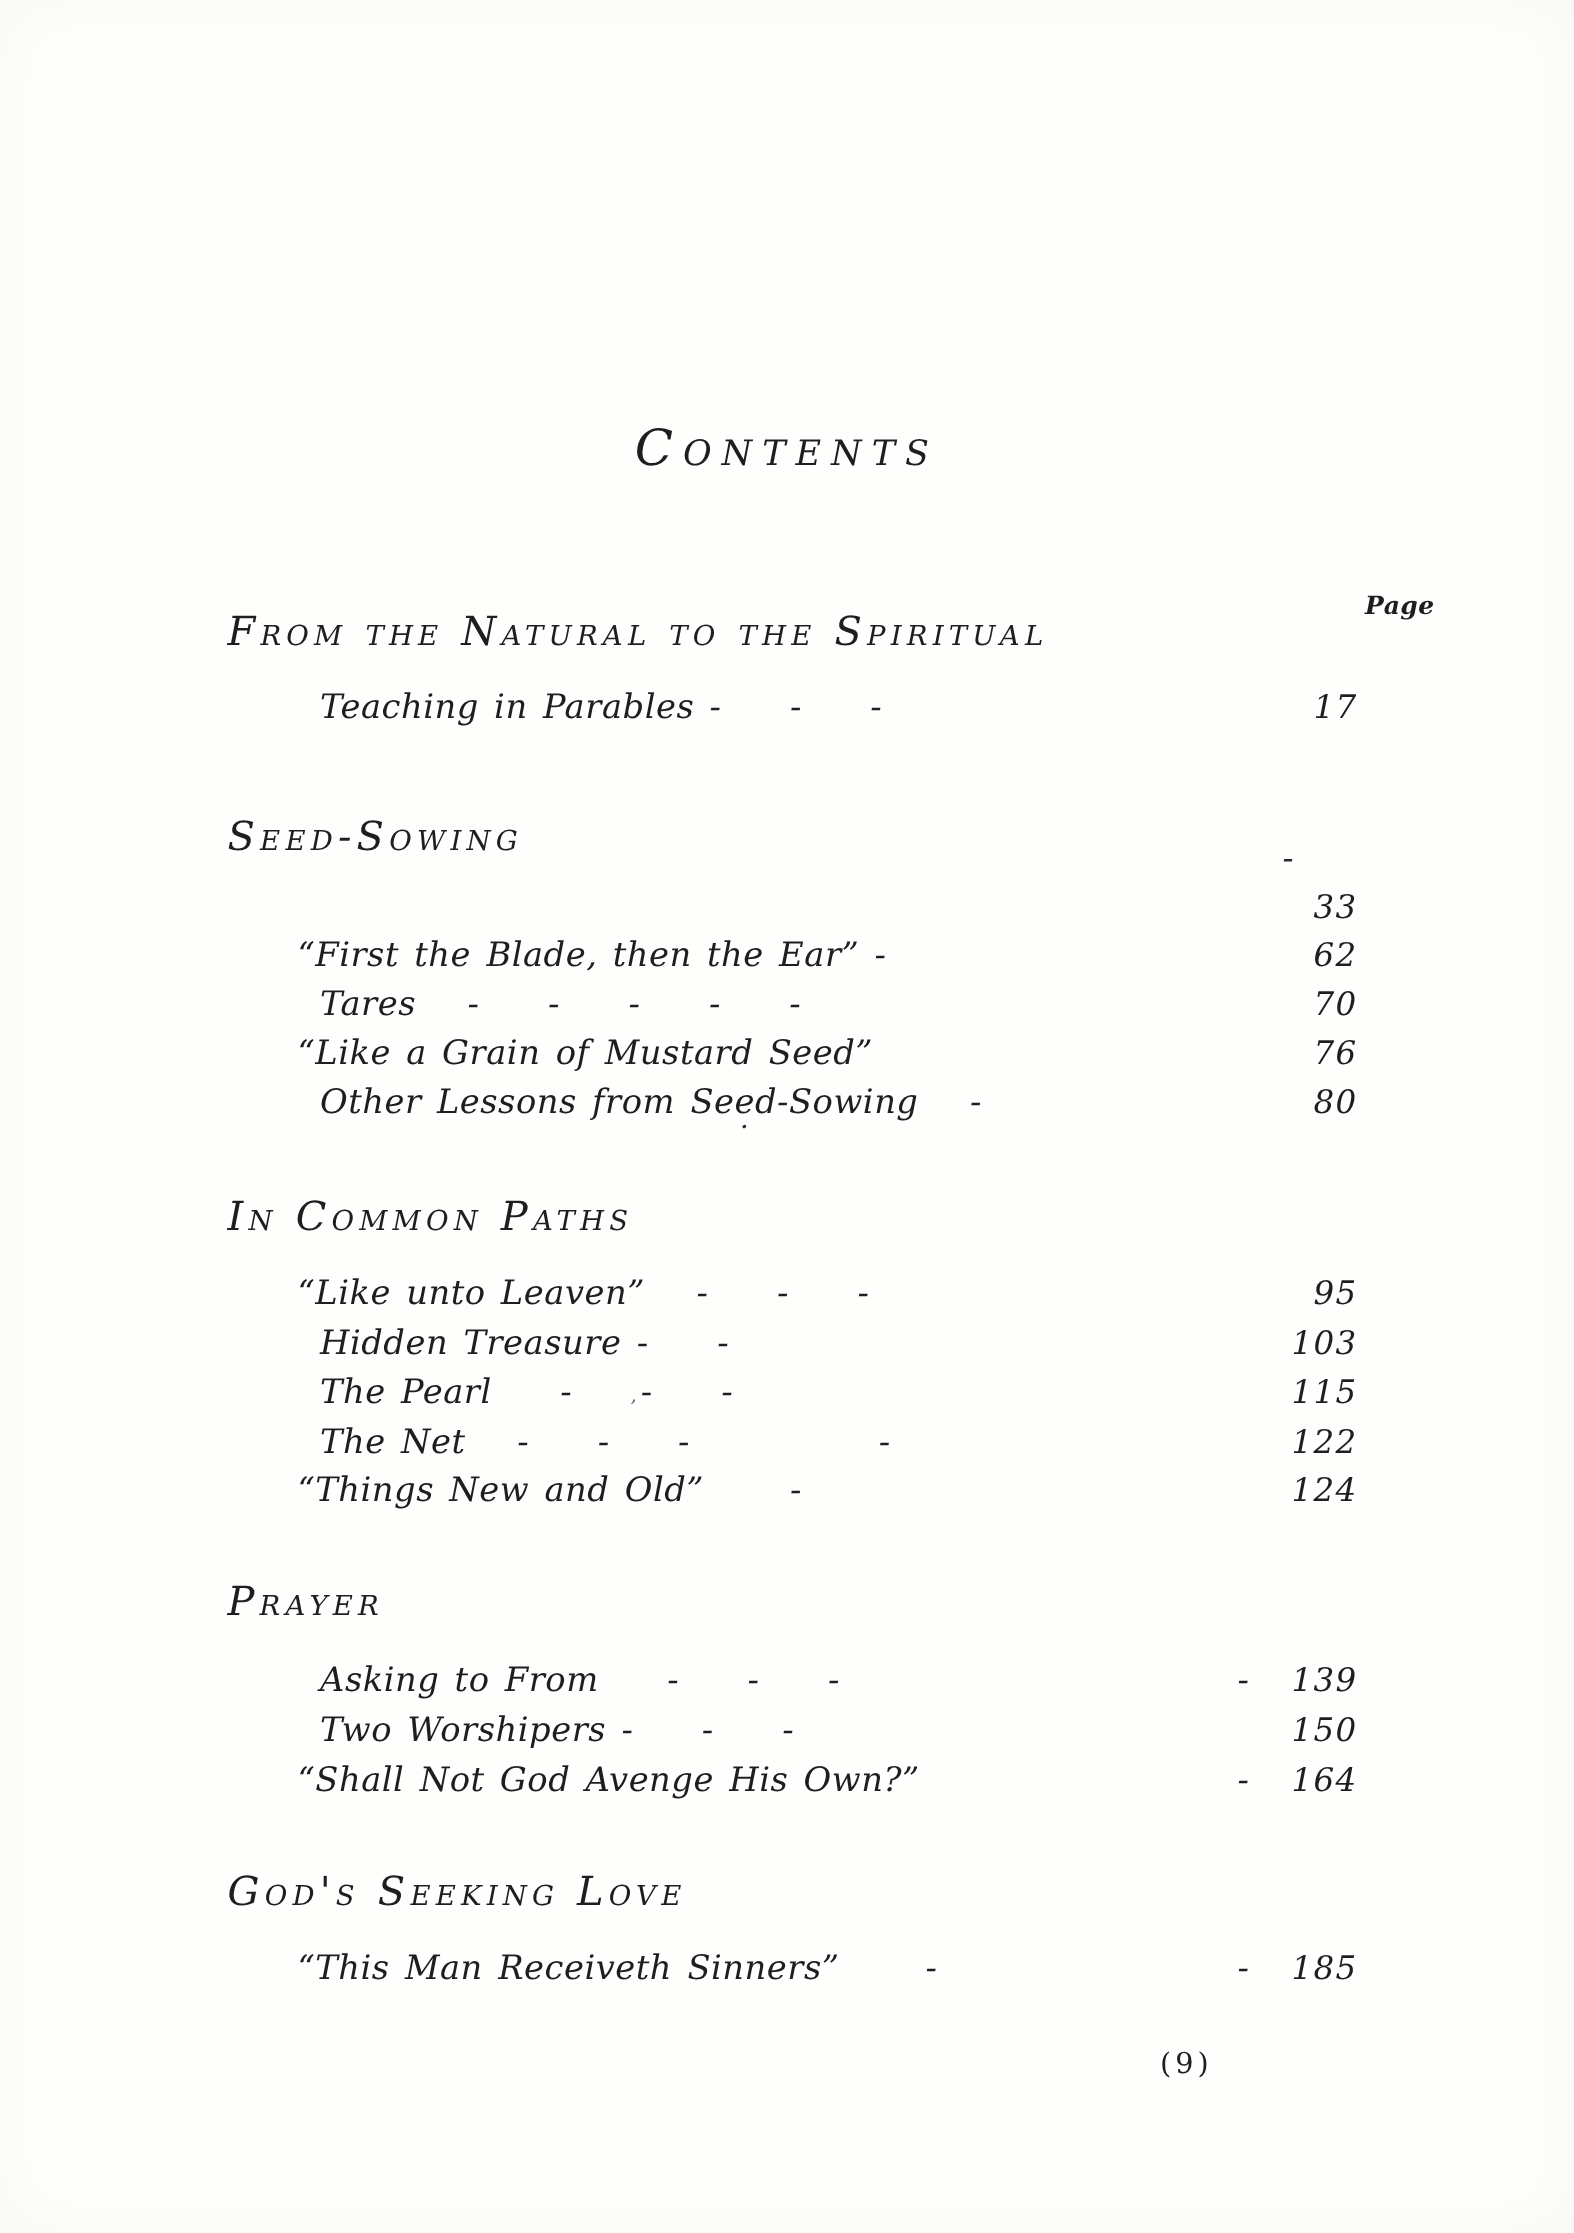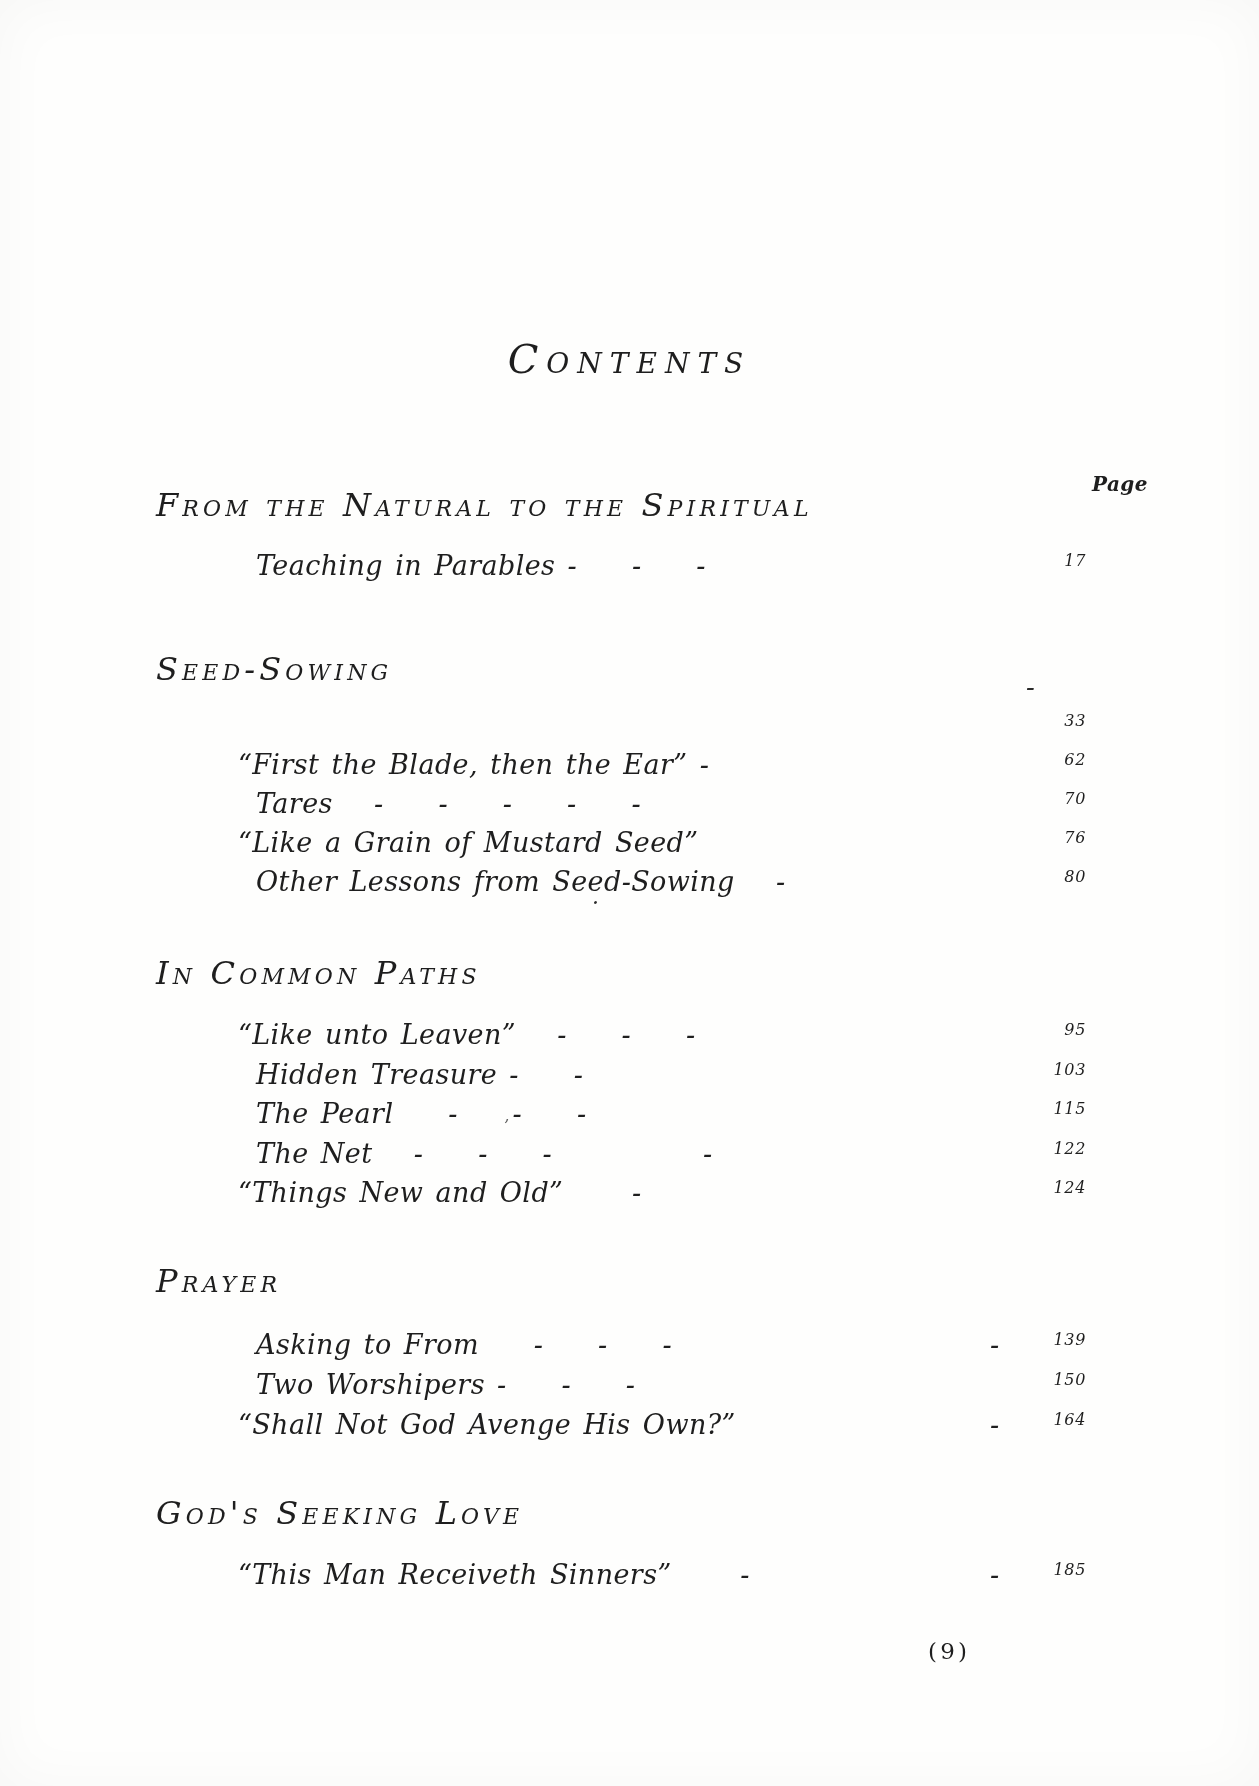--- a/index.html
+++ b/index.html
@@ -12,38 +12,38 @@
   .doc-title {
     position:absolute; top:336px; left:0; width:100%;
     text-align:center; font-style:italic; font-variant:small-caps;
     font-size:40px; letter-spacing:0.20em; font-weight:normal; margin:0;
   }
   .page-col-label {
     position:absolute; top:472px; left:1092px;
     font-style:italic; font-weight:bold; font-size:20px; letter-spacing:0.02em;
   }
   .sec-heading {
-    position:absolute; left:156px; margin:0;
+    position:absolute; left:182px; margin:0;
     font-style:italic; font-variant:small-caps; font-weight:normal;
     font-size:32px; letter-spacing:0.13em; white-space:pre;
   }
   .row { position:absolute; left:0; width:1259px; height:38px; }
   .t {
     position:absolute; left:256px; top:0;
     font-style:italic; font-size:27px; white-space:pre;
     letter-spacing:0.015em; word-spacing:0.12em;
   }
   .row.q .t { left:238px; }
   .tail {
     position:absolute; left:990px; top:0; width:24px;
     font-style:italic; font-size:27px;
   }
   .pagenum {
     position:absolute; left:1006px; top:1px; width:80px;
-    text-align:right; font-style:italic; font-size:16px; letter-spacing:0.04em;
+    text-align:right; font-style:italic; font-size:26px; letter-spacing:0.04em;
   }
   .artifact { position:absolute; font-style:italic; color:#2a2a2a; }
   .folio {
     position:absolute; top:1638px; left:928px;
     font-size:23px; letter-spacing:0.14em;
   }
 </style>
 </head>
 <body>
 

